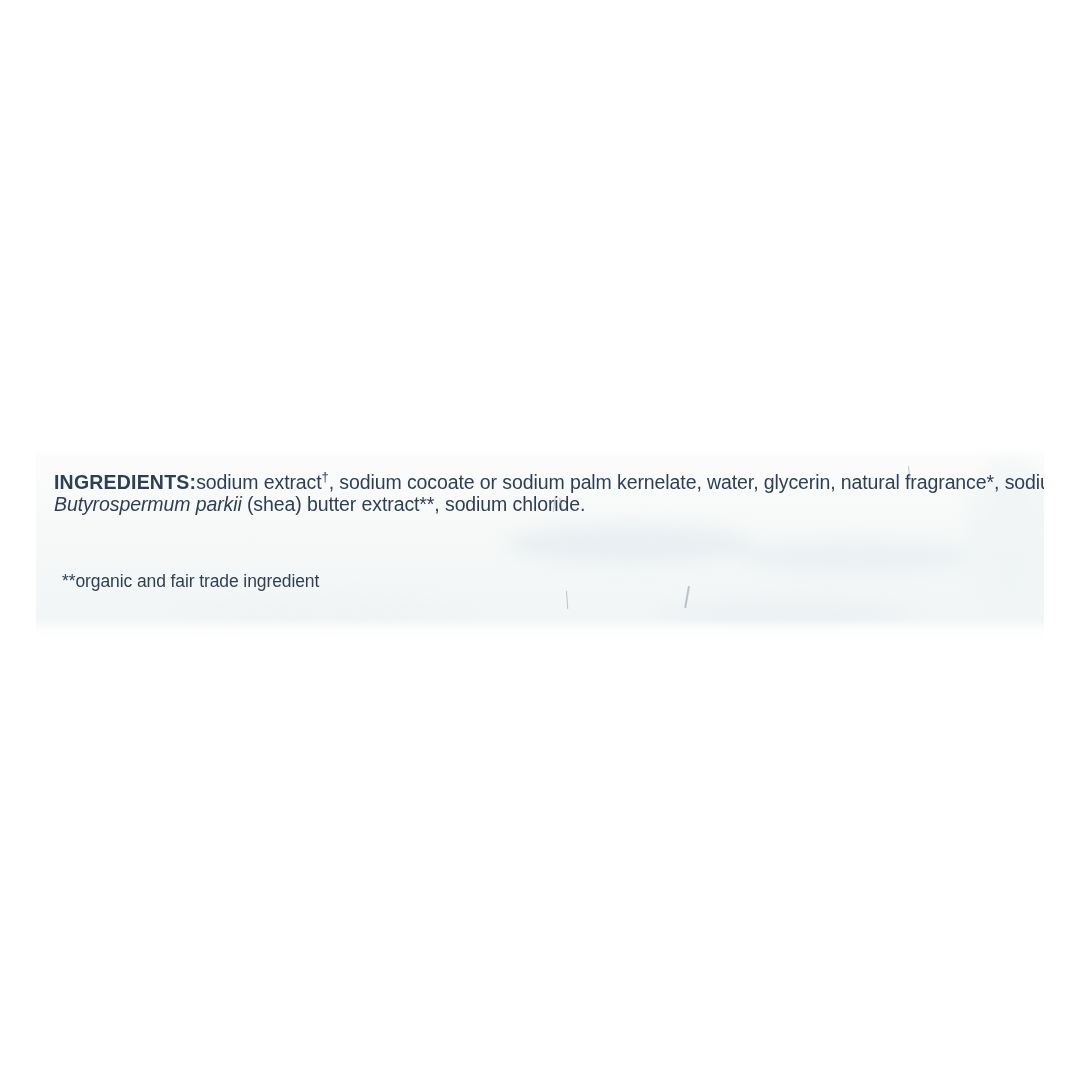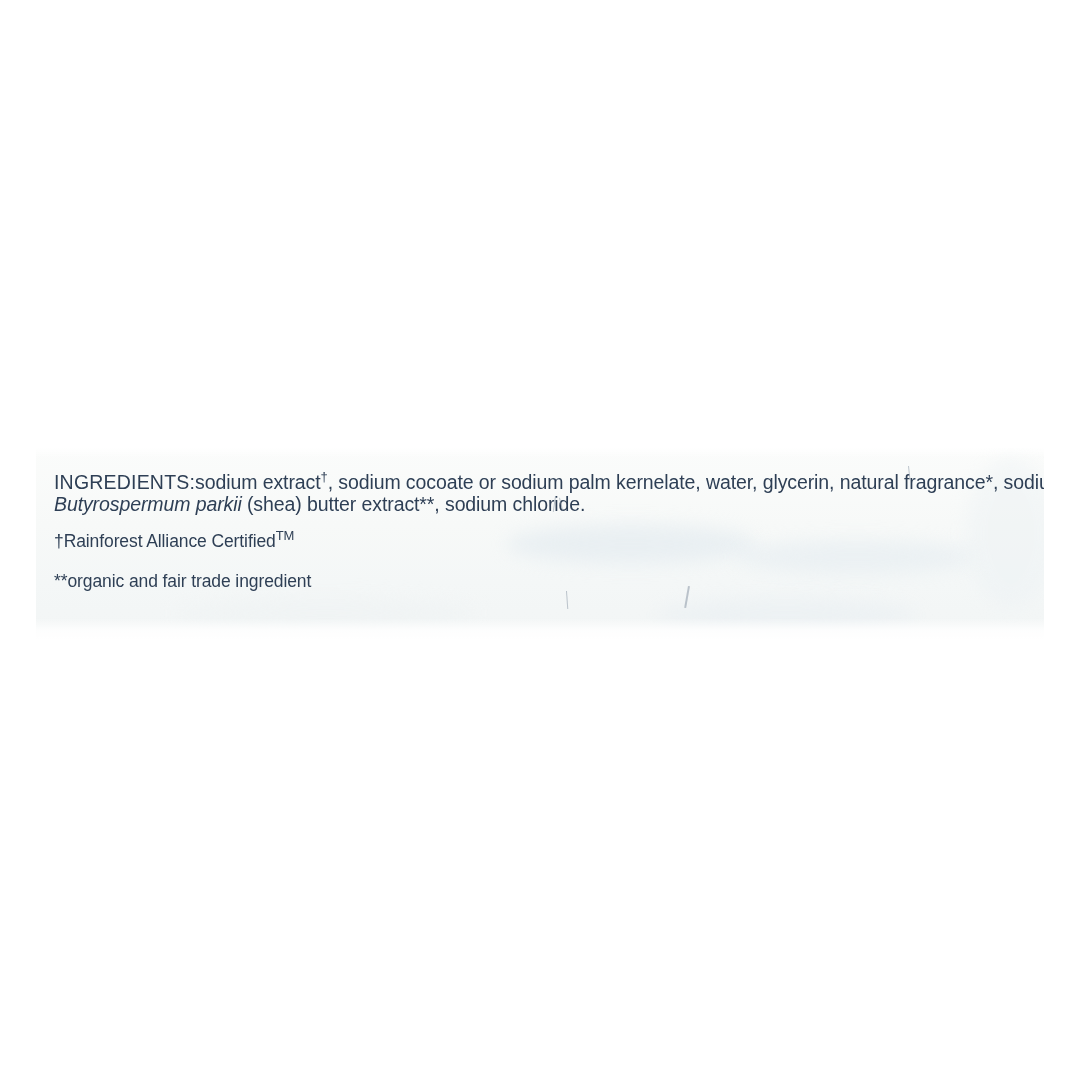--- a/index.html
+++ b/index.html
@@ -56,34 +56,34 @@
     top: 16px;
     font-size: 19.5px;
     line-height: 26px;
   }
   .ing-line2 {
     left: 18px;
     top: 43px;
     font-size: 19.5px;
     line-height: 26px;
   }
-  .ing-label { font-weight: normal; letter-spacing: 0.2px; }
+  .ing-label { font-weight: bold; letter-spacing: 0.2px; }
   .sci { font-style: italic; }
   .sup { font-size: 13px; vertical-align: super; }
   .star { font-size: 19.5px; }
 
   
   .fn {
     left: 18px;
     font-size: 17.5px;
     line-height: 23px;
   }
   .fn1 { top: 76px; }
   .fn2 { top: 99px; }
-  .fn3 { top: 122px; }
+  .fn3 { top: 122px; margin-left: 8px; }
 
   
   .bottom-fade {
     position: absolute;
     left: 0;
     bottom: 0;
     width: 100%;
     height: 22px;
     background: linear-gradient(180deg, rgba(255,255,255,0) 0%, rgba(255,255,255,0.85) 55%, #ffffff 100%);
     pointer-events: none;
@@ -123,23 +123,20 @@
     <div class="smudge s5"></div>
 
     <div class="ink ing-line1">
       <span class="ing-label">INGREDIENTS:</span><span>sodium extract</span><span class="sup">†</span><span>, sodium cocoate or sodium palm kernelate, water, glycerin, natural fragrance</span><span class="star">*</span><span>, sodium gluconate,</span>
     </div>
 
     <div class="ink ing-line2">
       <span class="sci">Butyrospermum parkii</span><span> (shea) butter extract</span><span class="star">**</span><span>, sodium chloride.</span>
     </div>
 
-    <div class="ink fn fn1">
-      <span>†</span><span>Rainforest Alliance Certified</span><span class="sup">TM</span>
-    </div>
 
 
     <div class="ink fn fn3">
       <span>**</span><span>organic and fair trade ingredient</span>
     </div>
 
     <div class="fiber f1"></div>
     <div class="fiber f2"></div>
     <div class="fiber f3"></div>
     <div class="fiber f4"></div>

